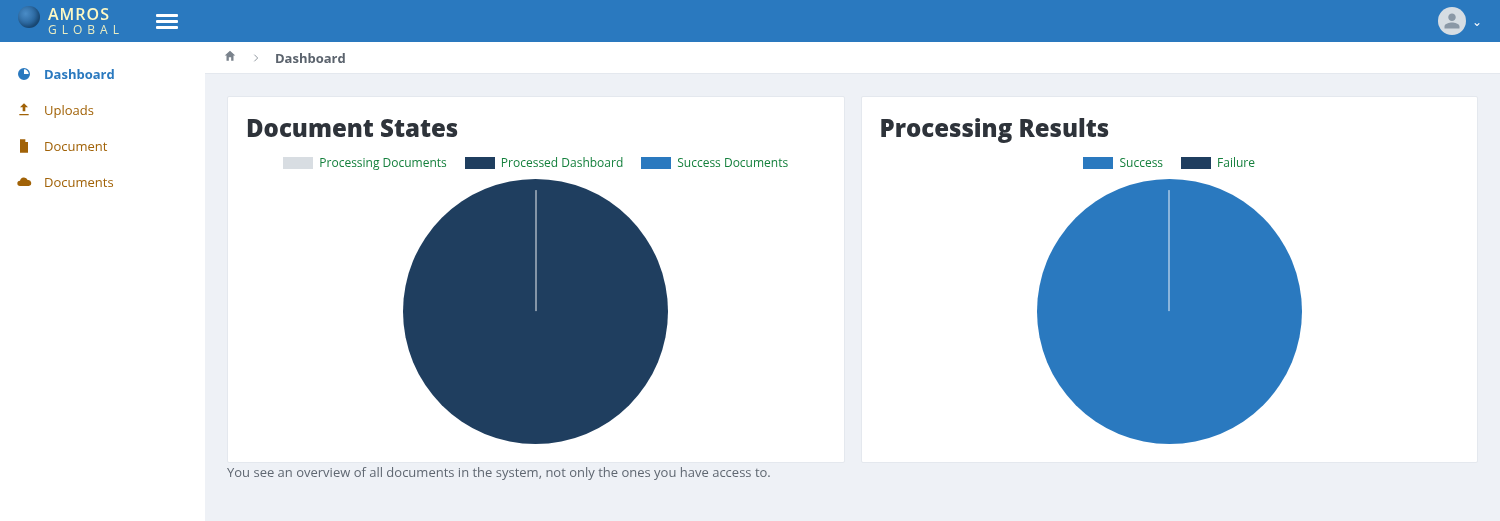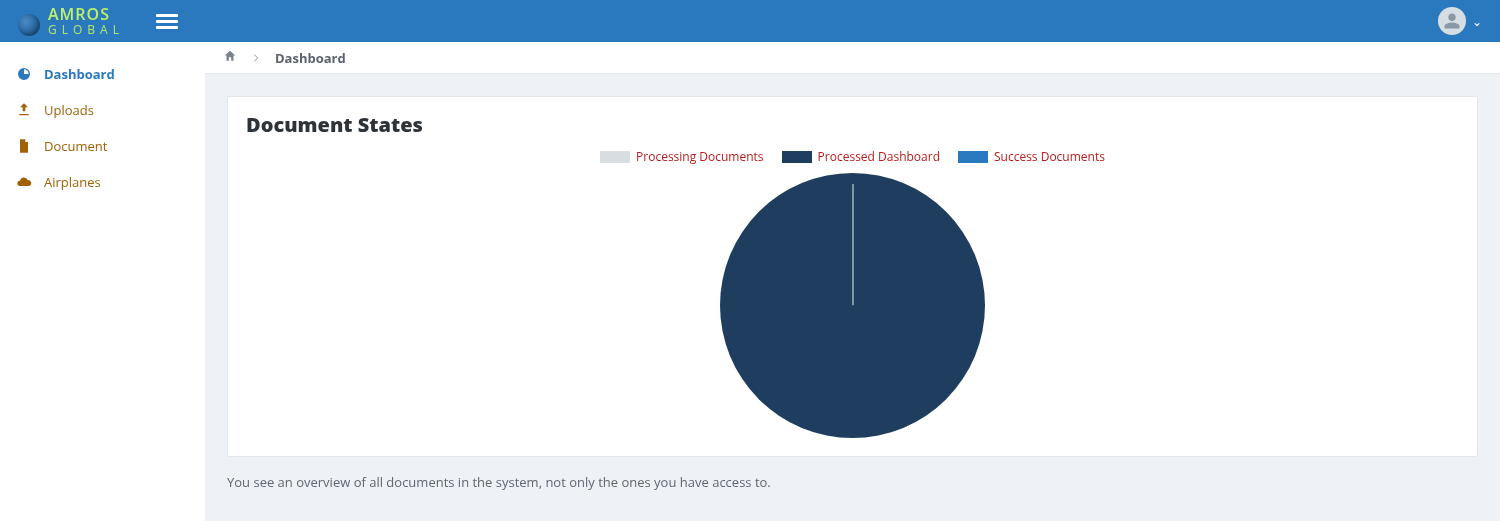--- a/index.html
+++ b/index.html
@@ -1,20 +1,20 @@
 <!DOCTYPE html>
 <html><head>
 <meta charset="utf-8">
 <style>
   * { box-sizing: border-box; margin: 0; padding: 0; }
   html, body { width: 1500px; height: 521px; font-family: "Segoe UI", "Open Sans", Arial, sans-serif; background: #eef1f6; overflow: hidden; }
 
   
   .topbar { height: 42px; background: #2a79bf; display: flex; align-items: center; padding: 0 18px; position: relative; }
-  .logo { display: flex; align-items: flex-end; gap: 8px; color: #bef264; }
+  .logo { display: flex; align-items: flex-start; gap: 8px; color: #fef9c3; }
   .logo-mark { width: 22px; height: 22px; border-radius: 50%; background: radial-gradient(circle at 35% 35%, #4a8cc7 0%, #1f5a91 70%); box-shadow: inset -2px -2px 4px rgba(0,0,0,0.25); }
   .logo-text { display: flex; flex-direction: column; line-height: 1; }
   .logo-text .b1 { font-size: 16px; font-weight: 600; letter-spacing: 1px; }
   .logo-text .b2 { font-size: 12px; letter-spacing: 5px; margin-top: 2px; opacity: .9; }
   .menu-toggle { margin-left: 32px; cursor: pointer; display: flex; flex-direction: column; gap: 3px; }
   .menu-toggle span { display: block; width: 22px; height: 3px; background: #fff; border-radius: 1px; }
   .topbar-right { position: absolute; right: 18px; top: 0; height: 42px; display: flex; align-items: center; gap: 6px; }
   .avatar { width: 28px; height: 28px; border-radius: 50%; background: #d6dde3; display: flex; align-items: center; justify-content: center; }
   .avatar svg { width: 18px; height: 18px; fill: #8a98a6; }
   .chev { color: #fff; font-size: 12px; }
@@ -29,31 +29,31 @@
 
   .main { flex: 1; background: #eef1f6; display: flex; flex-direction: column; }
   .crumbs { height: 32px; background: #ffffff; border-bottom: 1px solid #e4e8ee; display: flex; align-items: center; gap: 14px; padding: 0 18px; color: #7a828c; font-size: 13px; }
   .crumbs .home svg { width: 14px; height: 14px; fill: #7a828c; }
   .crumbs .sep svg { width: 10px; height: 10px; stroke: #7a828c; fill: none; stroke-width: 2; }
   .crumbs .current { font-weight: 700; color: #5b636d; }
 
   .content { padding: 22px; }
   .cards { display: flex; gap: 16px; }
   .card { background: #fff; border: 1px solid #e4e8ee; border-radius: 2px; padding: 14px 18px 18px 18px; flex: 1; display: flex; flex-direction: column; }
-  .card-title { font-size: 20px; font-weight: 800; color: #2e333a; margin-bottom: 10px; }
-  .legend { display: flex; justify-content: center; gap: 18px; flex-wrap: wrap; font-size: 12px; color: #b91c1c; margin-bottom: 8px; }
+  .card-title { font-size: 24px; font-weight: 800; color: #2e333a; margin-bottom: 10px; }
+  .legend { display: flex; justify-content: center; gap: 18px; flex-wrap: wrap; font-size: 12px; color: #15803d; margin-bottom: 8px; }
   .legend-item { display: flex; align-items: center; gap: 6px; }
   .swatch { width: 30px; height: 12px; }
   .chart-wrap { flex: 1; display: flex; align-items: center; justify-content: center; }
   .pie { width: 265px; height: 265px; border-radius: 50%; position: relative; }
   .pie.dark { background: #1f3e5f; }
   .pie.blue { background: #2a79bf; }
   .pie::after { content: ""; position: absolute; left: 50%; top: 50%; width: 1px; height: 46%; background: rgba(255,255,255,0.9); transform: translateX(-50%) translateY(-100%); }
 
-  .note { margin-top: 16px; font-size: 13px; color: #5f6771; }
+  .note { margin-top: 0; font-size: 13px; color: #5f6771; }
 </style>
 </head>
 <body>
 
 <div class="topbar">
   <div class="logo">
     <div class="logo-mark"></div>
     <div class="logo-text">
       <span class="b1">AMROS</span>
       <span class="b2">GLOBAL</span>
@@ -99,21 +99,21 @@
           </svg>
       </span>
       <span>Document</span>
     </div>
     <div class="side-item">
       <span class="ico">
         <svg viewBox="0 0 24 24">
             <path d="M19 18H6a4 4 0 010-8 6 6 0 0111.5-1A4.5 4.5 0 0119 18z"></path>
           </svg>
       </span>
-      <span>Airplanes</span>
+      <span>Documents</span>
     </div>
   </div>
 
   <div class="main">
     <div class="crumbs">
       <span class="home">
         <svg viewBox="0 0 24 24">
             <path d="M12 3l9 8h-3v9h-4v-6H10v6H6v-9H3l9-8z"></path>
           </svg>
       </span>
@@ -142,18 +142,34 @@
             <div class="legend-item">
               <span class="swatch" style="background:#2a79bf"></span>
               <span>Success Documents</span>
             </div>
           </div>
           <div class="chart-wrap">
             <div class="pie dark"></div>
           </div>
         </div>
 
+        <div class="card">
+          <div class="card-title">Processing Results</div>
+          <div class="legend">
+            <div class="legend-item">
+              <span class="swatch" style="background:#2a79bf"></span>
+              <span>Success</span>
+            </div>
+            <div class="legend-item">
+              <span class="swatch" style="background:#1f3e5f"></span>
+              <span>Failure</span>
+            </div>
+          </div>
+          <div class="chart-wrap">
+            <div class="pie blue"></div>
+          </div>
+        </div>
       </div>
 
       <div class="note">You see an overview of all documents in the system, not only the ones you have access to.</div>
     </div>
   </div>
 </div>
 
 </body></html>

